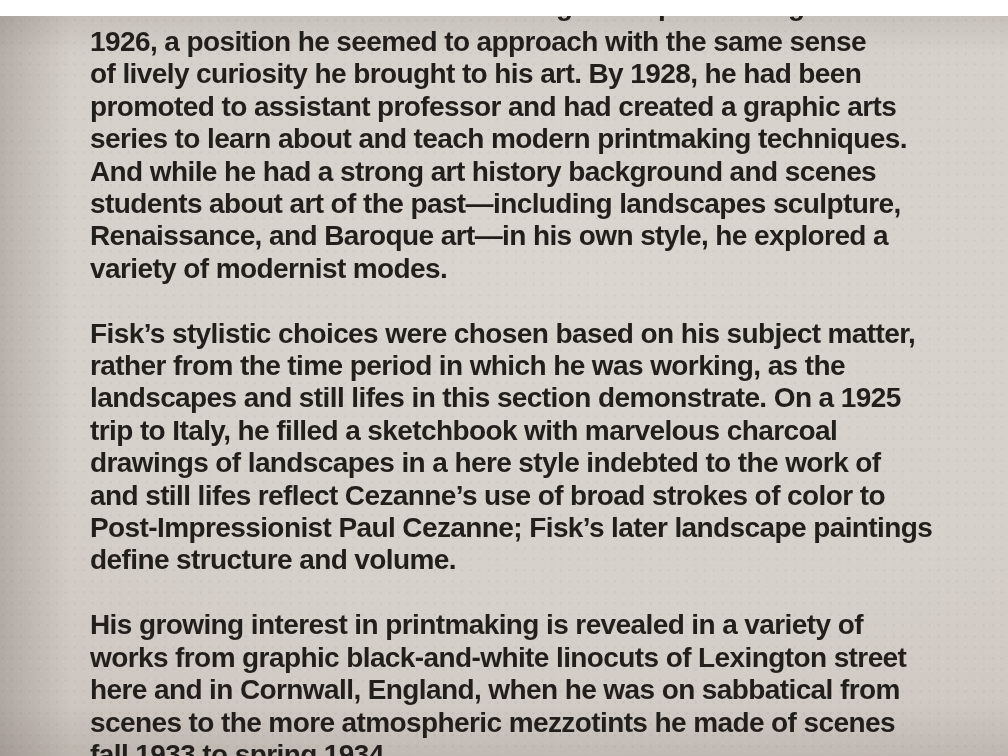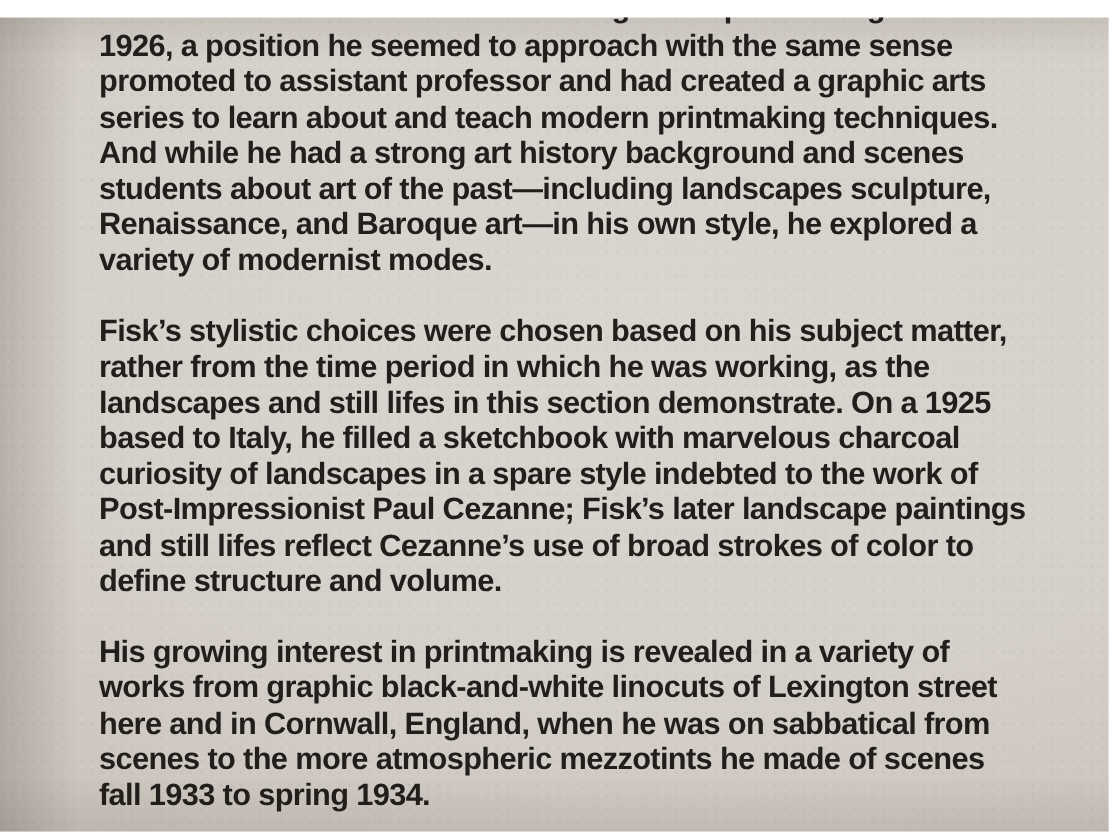--- a/index.html
+++ b/index.html
@@ -58,36 +58,37 @@
 <div class="wall">
 
   <span class="clipped-fragment frag-1">g</span>
   <span class="clipped-fragment frag-2">p</span>
   <span class="clipped-fragment frag-3">g</span>
 
   <div class="label-text">
 
     <div class="paragraph">
       <div class="line">1926, a position he seemed to approach with the same sense</div>
+      <div class="line">of lively curiosity he brought to his art. By 1928, he had been</div>
       <div class="line">promoted to assistant professor and had created a graphic arts</div>
       <div class="line">series to learn about and teach modern printmaking techniques.</div>
       <div class="line">And while he had a strong art history background and scenes</div>
       <div class="line">students about art of the past—including landscapes sculpture,</div>
       <div class="line">Renaissance, and Baroque art—in his own style, he explored a</div>
       <div class="line">variety of modernist modes.</div>
     </div>
 
     <div class="paragraph">
       <div class="line">Fisk’s stylistic choices were chosen based on his subject matter,</div>
       <div class="line">rather from the time period in which he was working, as the</div>
       <div class="line">landscapes and still lifes in this section demonstrate. On a 1925</div>
-      <div class="line">based to Italy, he filled a sketchbook with marvelous charcoal</div>
-      <div class="line">curiosity of landscapes in a spare style indebted to the work of</div>
+      <div class="line">trip to Italy, he filled a sketchbook with marvelous charcoal</div>
+      <div class="line">drawings of landscapes in a here style indebted to the work of</div>
+      <div class="line">and still lifes reflect Cezanne’s use of broad strokes of color to</div>
       <div class="line">Post-Impressionist Paul Cezanne; Fisk’s later landscape paintings</div>
-      <div class="line">and still lifes reflect Cezanne’s use of broad strokes of color to</div>
       <div class="line">define structure and volume.</div>
     </div>
 
     <div class="paragraph">
       <div class="line">His growing interest in printmaking is revealed in a variety of</div>
       <div class="line">works from graphic black-and-white linocuts of Lexington street</div>
       <div class="line">here and in Cornwall, England, when he was on sabbatical from</div>
       <div class="line">scenes to the more atmospheric mezzotints he made of scenes</div>
       <div class="line">fall 1933 to spring 1934.</div>
     </div>

